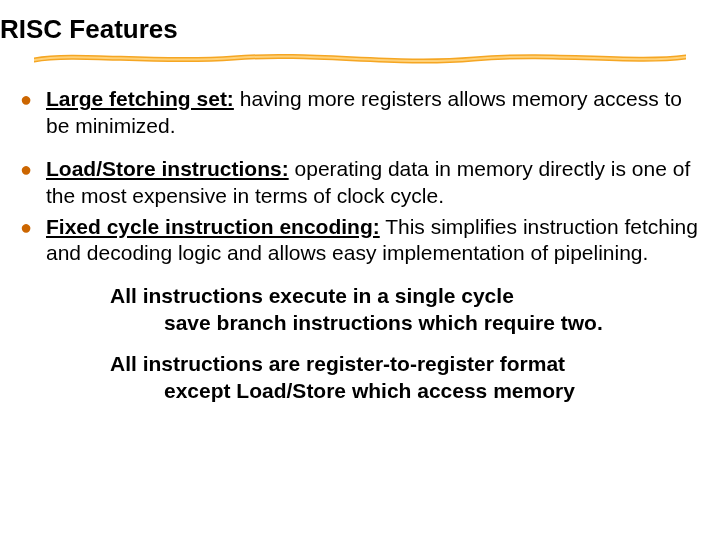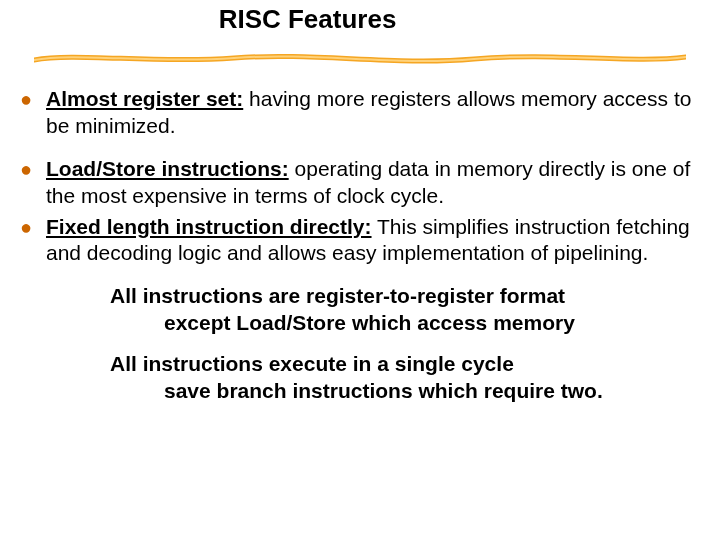--- a/index.html
+++ b/index.html
@@ -13,24 +13,24 @@
     overflow: hidden;
   }
   .slide {
     position: relative;
     width: 720px;
     height: 540px;
     box-sizing: border-box;
   }
   .title-wrap {
     position: absolute;
-    top: 4px;
+    top: 14px;
     left: 0;
     width: 615px;
-    text-align: center;
+    text-align: left;
   }
   .title {
     font-size: 26px;
     font-weight: bold;
     color: #000;
     display: inline-block;
   }
   .underline {
     position: absolute;
     top: 50px;
@@ -94,44 +94,44 @@
       <path d="M0 10 C 40 2, 120 14, 200 8 C 280 2, 360 16, 440 9 C 520 2, 600 14, 652 7" stroke="#f5a623" stroke-width="5" fill="none" stroke-linecap="round"></path>
       <path d="M0 10 C 40 2, 120 14, 200 8 C 280 2, 360 16, 440 9 C 520 2, 600 14, 652 7" stroke="#ffd27a" stroke-width="2" fill="none" stroke-linecap="round"></path>
     </svg>
   </div>
 
   <div class="content">
 
     <div class="bullet">
       <div class="bmark">●</div>
       <div class="btext">
-        <span class="term">Almost register set:</span><span> having more registers allows memory access to be minimized.</span>
+        <span class="term">Large fetching set:</span><span> having more registers allows memory access to be minimized.</span>
       </div>
     </div>
 
     <div class="bullet tight">
       <div class="bmark">●</div>
       <div class="btext">
         <span class="term">Load/Store instructions:</span><span> operating data in memory directly is one of the most expensive in terms of clock cycle.</span>
       </div>
     </div>
 
     <div class="bullet">
       <div class="bmark">●</div>
       <div class="btext">
-        <span class="term">Fixed length instruction directly:</span><span> This simplifies instruction fetching and decoding logic and allows easy implementation of pipelining.</span>
+        <span class="term">Fixed cycle instruction encoding:</span><span> This simplifies instruction fetching and decoding logic and allows easy implementation of pipelining.</span>
       </div>
+    </div>
+
+    <div class="sub">
+      <span class="line">All instructions execute in a single cycle</span>
+      <span class="indent">save branch instructions which require two.</span>
     </div>
 
     <div class="sub">
       <span class="line">All instructions are register-to-register format</span>
       <span class="indent">except Load/Store which access memory</span>
-    </div>
-
-    <div class="sub">
-      <span class="line">All instructions execute in a single cycle</span>
-      <span class="indent">save branch instructions which require two.</span>
     </div>
 
 
   </div>
 
 </div>
 
 </body></html>

